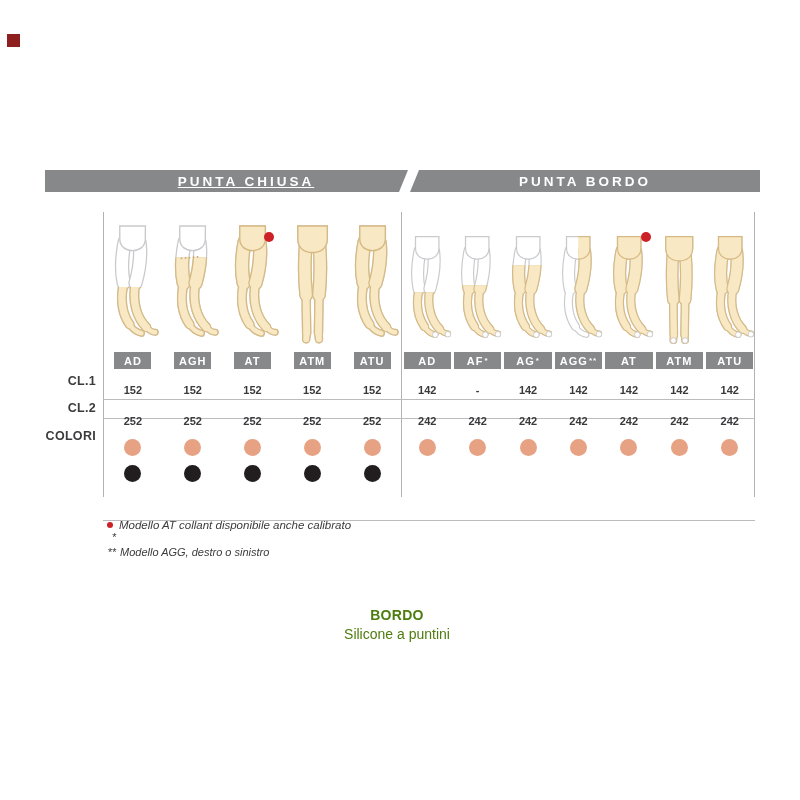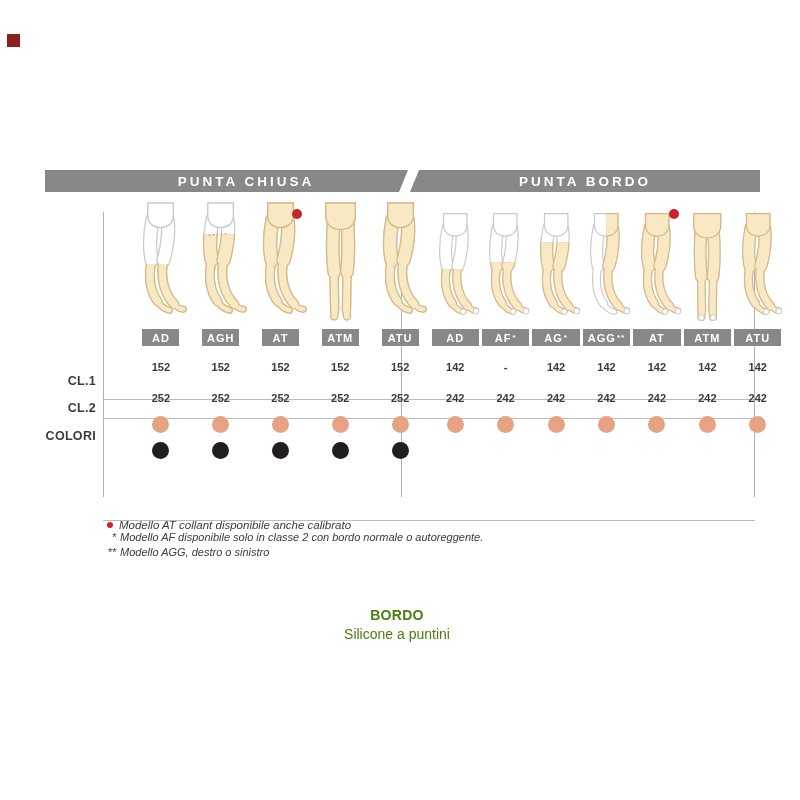--- a/index.html
+++ b/index.html
@@ -8,29 +8,29 @@
   .abs{position:absolute;}
 
   
   #brand-mark{left:7px;top:34px;width:13px;height:13px;background:#8e1f1f;}
 
   
   .bar{top:170px;height:22px;background:#87888a;color:#fff;
        font-size:13.5px;font-weight:bold;letter-spacing:3px;
        display:flex;align-items:center;justify-content:center;}
   #bar-closed{left:45px;width:363px;clip-path:polygon(0 0,100% 0,calc(100% - 9px) 100%,0 100%);padding-left:0;}
-  #bar-closed span{margin-left:39px;}
+  #bar-closed span{margin-left:39px;text-decoration:underline;}
   #bar-open{left:410px;width:350px;clip-path:polygon(9px 0,100% 0,100% 100%,0 100%);}
 
   
   .vline{width:1px;background:#b2b2b4;top:212px;height:285px;}
   .hline{height:1px;background:#bcbcbe;left:103px;width:652px;}
 
   
-  .cols{top:201px;height:285px;display:flex;padding-left:28px;}
+  .cols{top:224px;height:285px;display:flex;}
   #closed-cols{left:103px;width:299px;}
   #open-cols{left:402px;width:353px;}
   .col{flex:1;position:relative;display:flex;flex-direction:column;align-items:center;}
   .fig{height:126px;width:100%;display:flex;align-items:flex-end;justify-content:center;position:relative;}
   .fig svg{height:126px;max-width:100%;}
   .red-dot{position:absolute;top:8px;left:calc(50% + 12px);width:10px;height:10px;border-radius:50%;background:#cc2127;}
   .codebox{margin-top:2px;height:17px;background:#87888a;color:#fff;font-size:11px;font-weight:bold;
            letter-spacing:1px;display:flex;align-items:center;justify-content:center;}
   .codebox sup{font-size:8px;line-height:0;margin-left:1px;}
   #closed-cols .codebox{width:37px;}
@@ -598,21 +598,20 @@
   </div>
 
 <div id="at-note" class="abs">
   <span class="bullet"></span>
   <span>Modello AT collant disponibile anche calibrato</span>
 </div>
 
 <div id="footnotes" class="abs">
   <div class="fn-row">
     <span class="fn-marker">*</span>
-    <span>Modello AF disponibile solo in classe 2 con bordo normale o autoreggente.</span>
   </div>
   <div class="fn-row">
     <span class="fn-marker">**</span>
     <span>Modello AGG, destro o sinistro</span>
   </div>
 </div>
 
 <div id="footer" class="abs">
   <div class="t">BORDO</div>
   <div class="s">Silicone a puntini</div>

